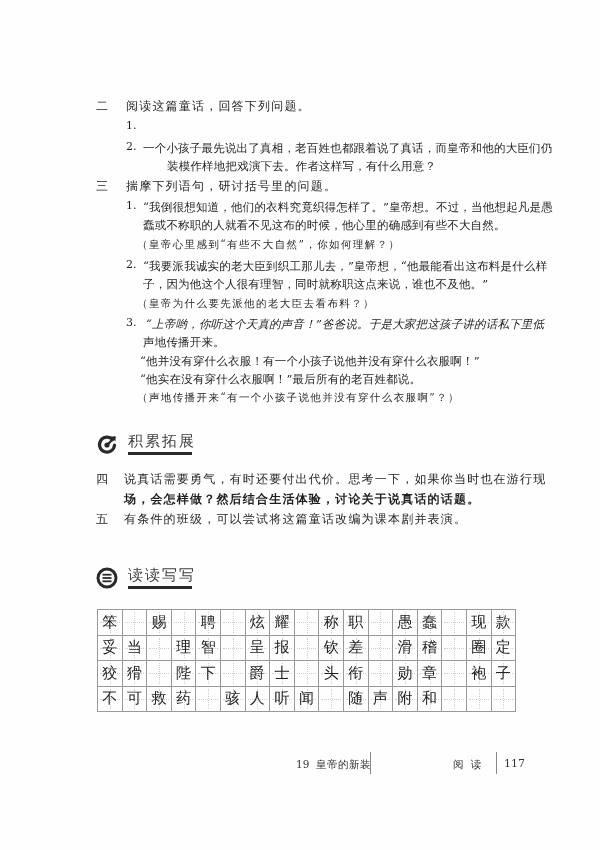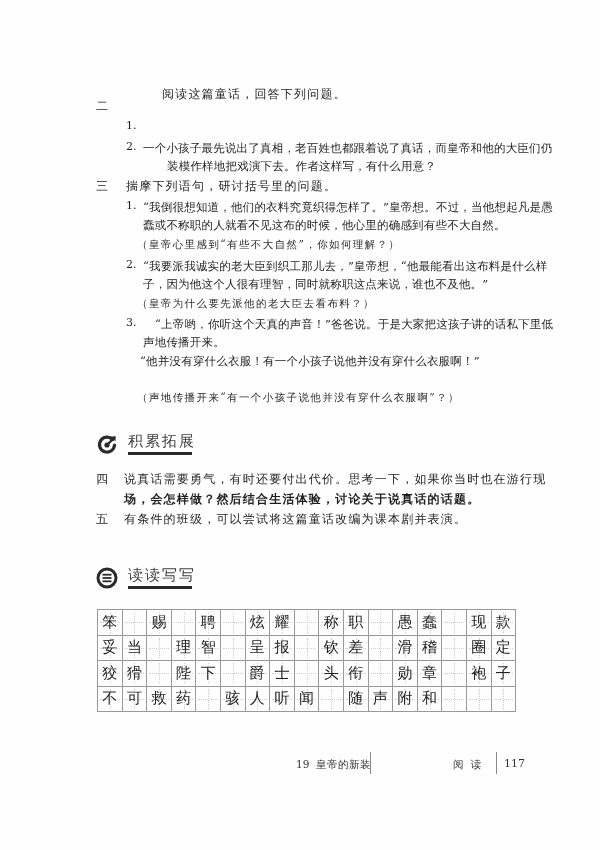--- a/index.html
+++ b/index.html
@@ -114,21 +114,21 @@
       width: 1px;
       background: #888;
     }
   </style>
 </head>
 <body>
 
 <div class="page">
 
   <div class="q-num" style="left:96px; top:98px;">二</div>
-  <div class="line q-head" style="left:126px; top:86px;margin-left:36px;">阅读这篇童话，回答下列问题。</div>
+  <div class="line q-head" style="left:126px; top:98px;">阅读这篇童话，回答下列问题。</div>
 
   <div class="sub-num" style="left:126px; top:119px;">1.</div>
 
   <div class="sub-num" style="left:126px; top:140px;">2.</div>
   <div class="line" style="left:143px; top:140px;">一个小孩子最先说出了真相，老百姓也都跟着说了真话，而皇帝和他的大臣们仍</div>
   <div class="line" style="left:143px; top:158px;margin-left:24px;">装模作样地把戏演下去。作者这样写，有什么用意？</div>
 
   <div class="q-num" style="left:96px; top:178px;">三</div>
   <div class="line q-head" style="left:126px; top:178px;">揣摩下列语句，研讨括号里的问题。</div>
 
@@ -136,23 +136,24 @@
   <div class="line" style="left:143px; top:199px;">“我倒很想知道，他们的衣料究竟织得怎样了。”皇帝想。不过，当他想起凡是愚</div>
   <div class="line" style="left:143px; top:217px;">蠢或不称职的人就看不见这布的时候，他心里的确感到有些不大自然。</div>
   <div class="line hint" style="left:137px; top:236px;">（皇帝心里感到“有些不大自然”，你如何理解？）</div>
 
   <div class="sub-num" style="left:126px; top:258px;">2.</div>
   <div class="line" style="left:143px; top:258px;">“我要派我诚实的老大臣到织工那儿去，”皇帝想，“他最能看出这布料是什么样</div>
   <div class="line" style="left:143px; top:276px;">子，因为他这个人很有理智，同时就称职这点来说，谁也不及他。”</div>
   <div class="line hint" style="left:137px; top:295px;">（皇帝为什么要先派他的老大臣去看布料？）</div>
 
   <div class="sub-num" style="left:126px; top:316px;">3.</div>
-  <div class="line" style="left:155px; top:316px;">“上帝哟，你听这个天真的声音！”爸爸说。于是大家把这孩子讲的话私下里低</div>
+  <div class="line" style="left:146px; top:316px;font-style:italic;">“上帝哟，你听这个天真的声音！”爸爸说。于是大家把这孩子讲的话私下里低</div>
   <div class="line" style="left:143px; top:334px;">声地传播开来。</div>
   <div class="line" style="left:140px; top:353px;">“他并没有穿什么衣服！有一个小孩子说他并没有穿什么衣服啊！”</div>
+  <div class="line" style="left:140px; top:371px;">“他实在没有穿什么衣服啊！”最后所有的老百姓都说。</div>
   <div class="line hint" style="left:137px; top:389px;">（声地传播开来“有一个小孩子说他并没有穿什么衣服啊”？）</div>
 
   <svg class="section-icon" style="left:96px; top:433px;" viewBox="0 0 22 22">
     <path d="M16.5 6.5 A7.5 7.5 0 1 0 18.5 12" fill="none" stroke="#2a2a2a" stroke-width="3.2" stroke-linecap="round"></path>
     <circle cx="11" cy="12" r="2.6" fill="#2a2a2a"></circle>
     <path d="M12 11 L18.5 4.5" stroke="#2a2a2a" stroke-width="2.4" stroke-linecap="round"></path>
     <path d="M14.5 3.5 L19.5 3.5 L19.5 8.5 Z" fill="#2a2a2a"></path>
   </svg>
   <div class="section-title" style="left:128px; top:432px;">积累拓展</div>
   <div class="section-underline" style="left:128px; top:452px; width:64px;"></div>

